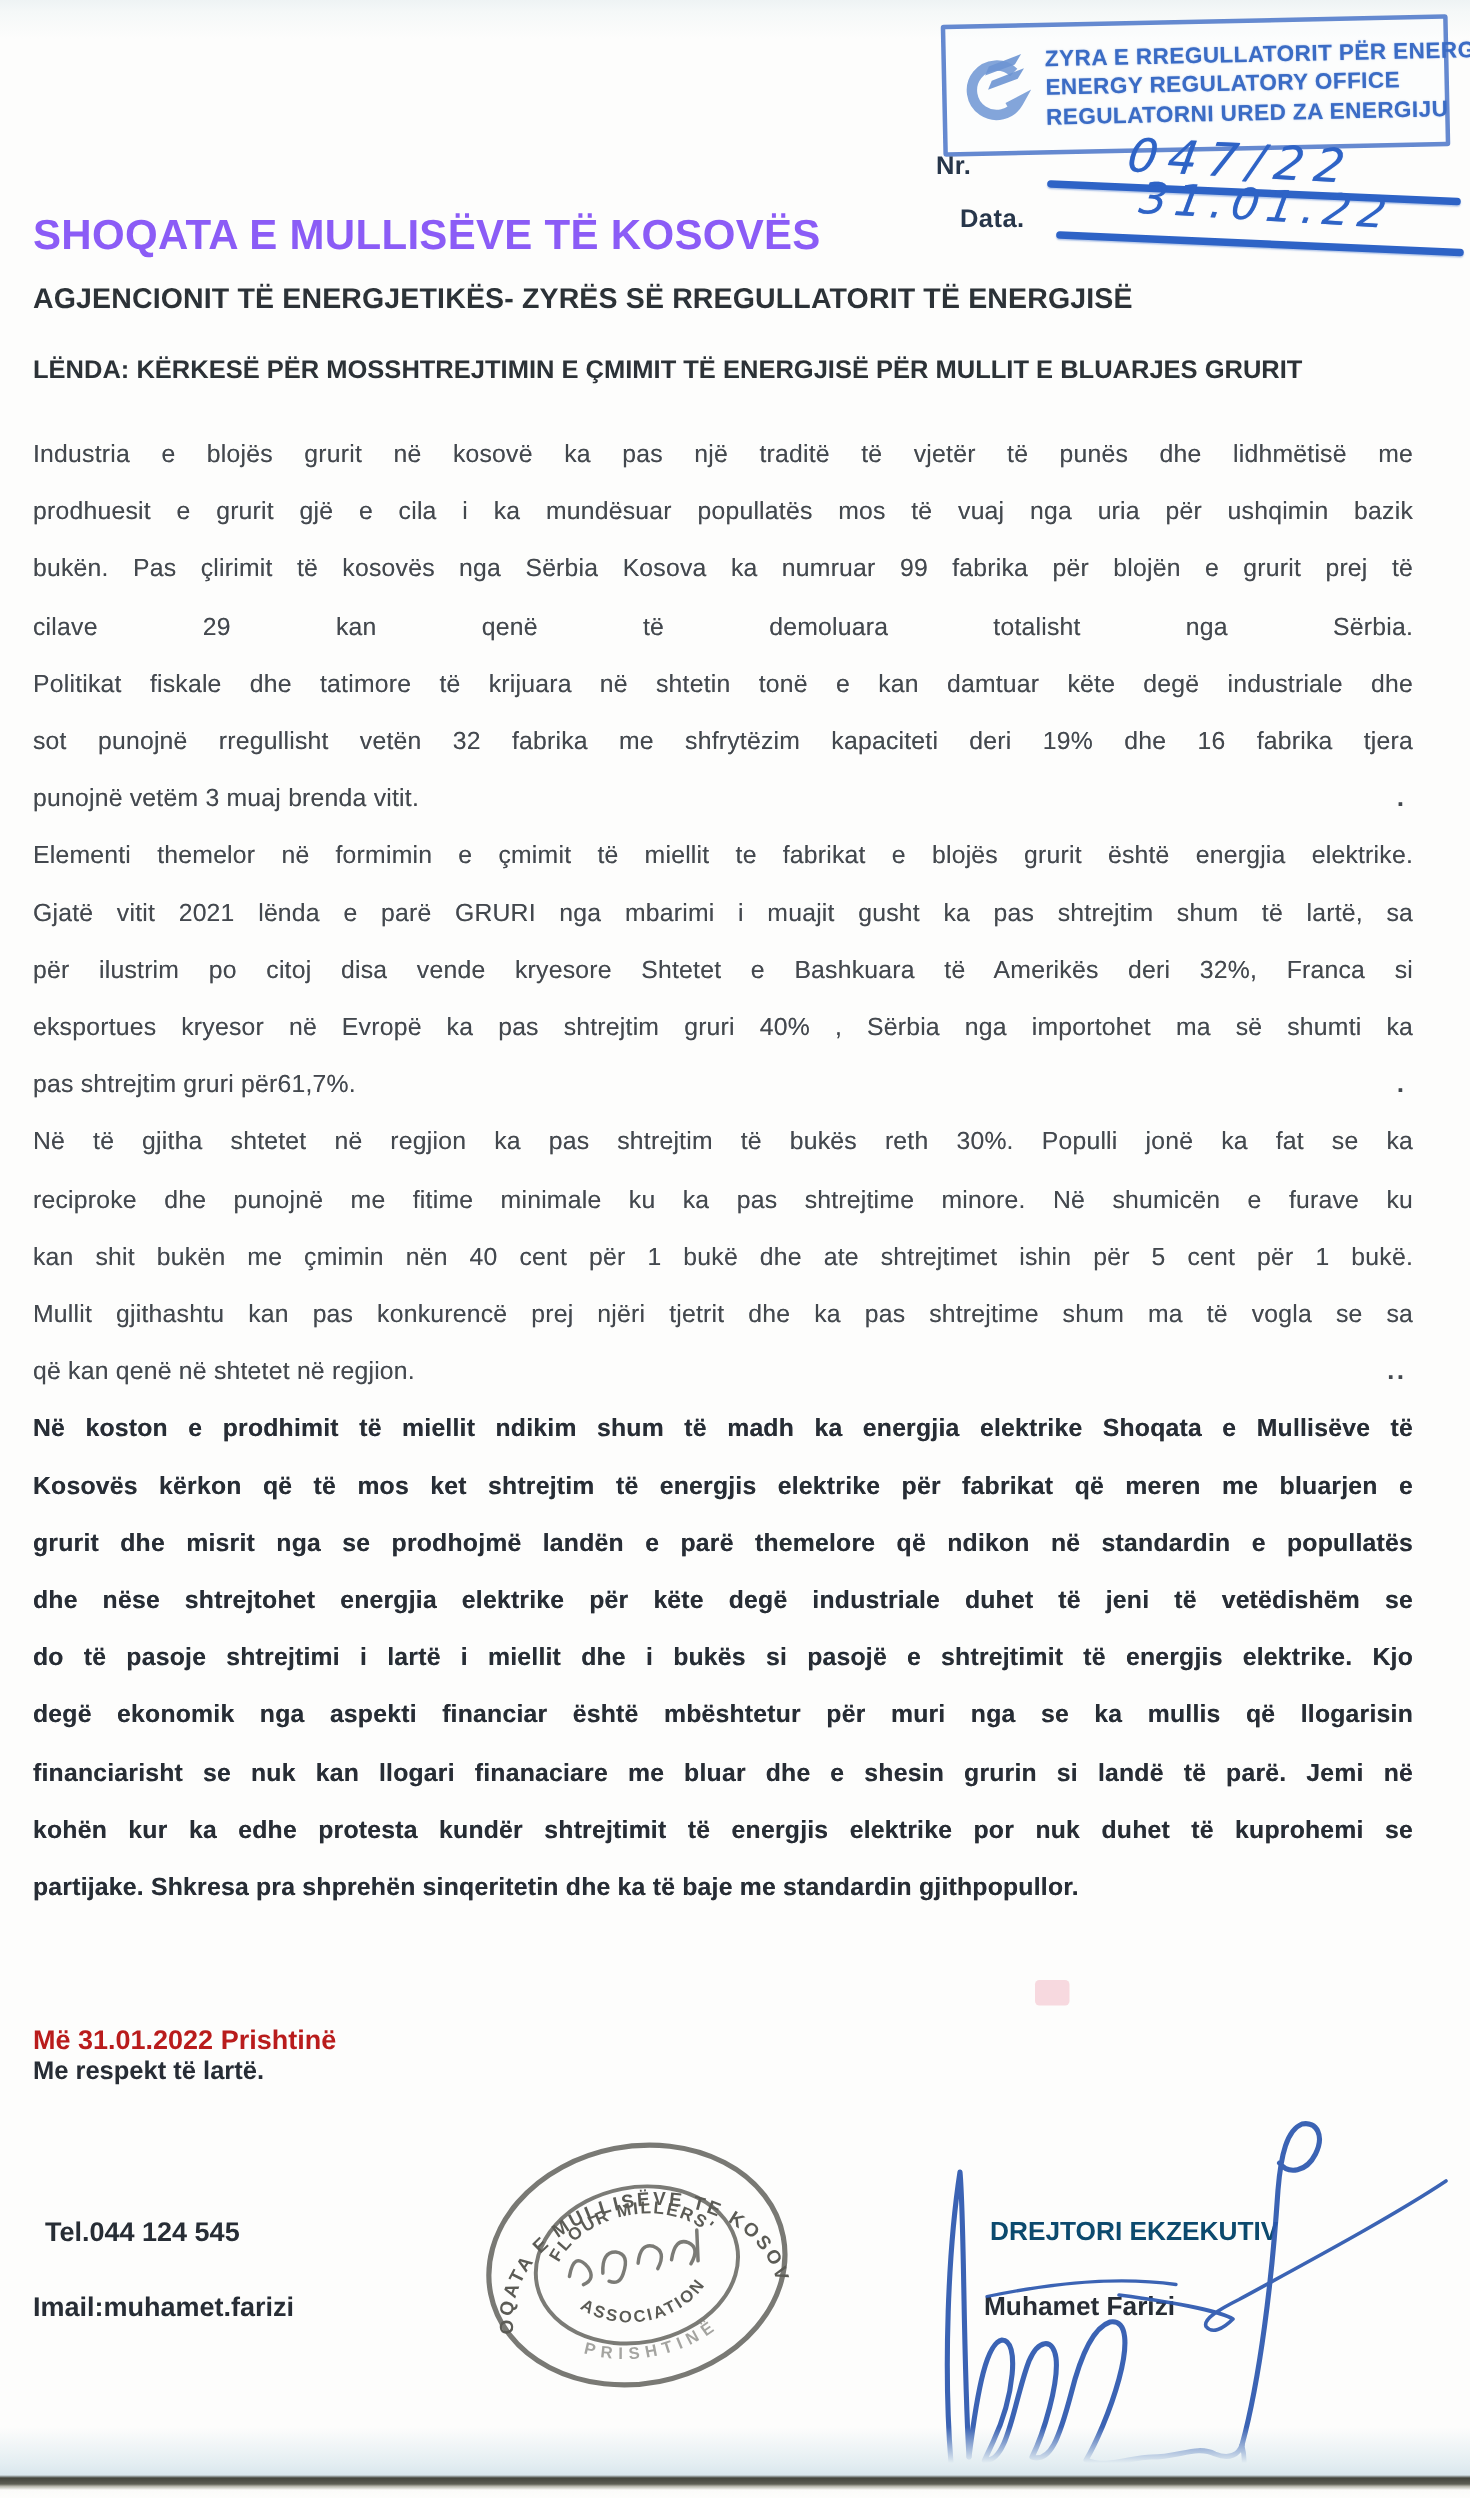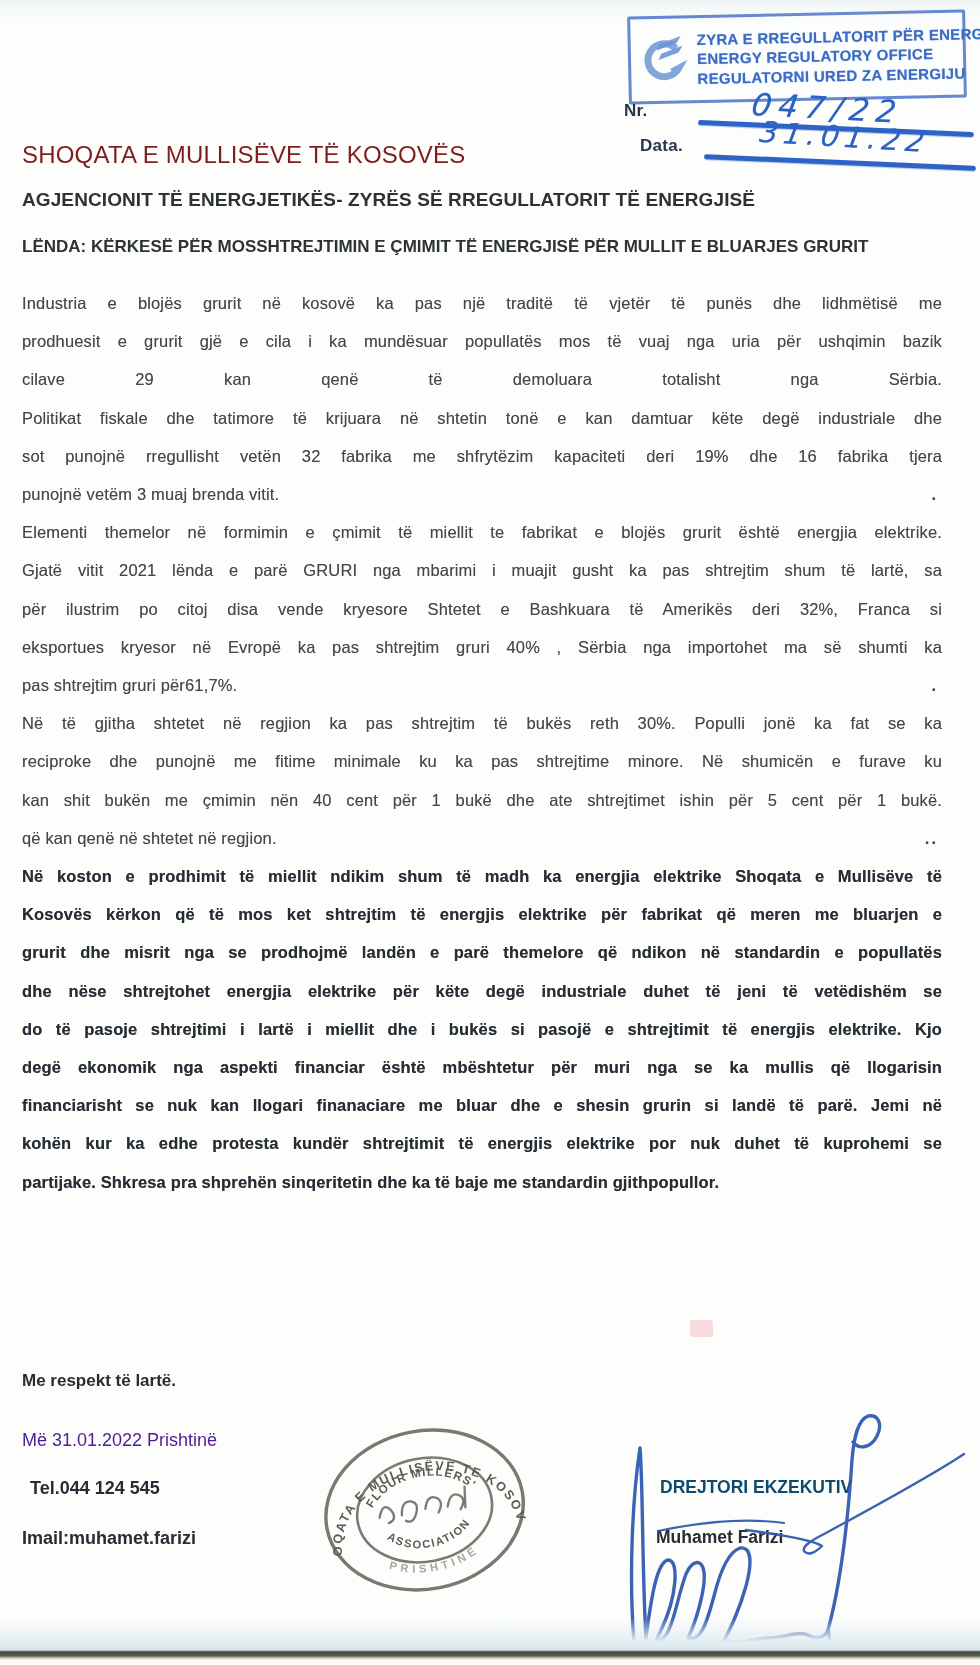--- a/index.html
+++ b/index.html
@@ -27,33 +27,33 @@
   .nr-label,.date-label{color:#27364a;font-weight:bold;font-size:17px;letter-spacing:0.3px;}
   .nr-label{left:624px;top:101px;}
   .nr-value{left:752px;top:90px;font-size:31px;letter-spacing:7px;transform:rotate(3deg) skewX(-6deg);}
   .nr-line{left:698px;top:126px;width:276px;height:4.5px;background:#2e63c6;border-radius:3px;
     transform:rotate(2.5deg);box-shadow:0 1px 1px rgba(46,99,198,0.35);}
   .date-label{left:640px;top:136px;}
   .date-value{left:760px;top:120px;font-size:29px;letter-spacing:5px;transform:rotate(3.5deg) skewX(-6deg);}
   .date-line{left:704px;top:160px;width:272px;height:4.5px;background:#2e63c6;border-radius:3px;
     transform:rotate(2.5deg);box-shadow:0 1px 1px rgba(46,99,198,0.35);}
   
-  .org-title{left:22px;top:141px;font-size:24px;font-weight:normal;color:#7f1d1d;letter-spacing:0.2px;}
+  .org-title{left:22px;top:141px;font-size:28px;font-weight:bold;color:#8b5cf6;letter-spacing:0.2px;}
   .recipient{left:22px;top:189px;font-size:19px;font-weight:bold;color:#2c3237;letter-spacing:0.1px;}
   .subject{left:22px;top:237px;font-size:17px;font-weight:bold;color:#2c3237;}
   
   .body-block{left:22px;top:284px;width:920px;font-size:16.5px;line-height:38.2px;
     color:#43484e;letter-spacing:0.15px;text-shadow:0 0 0.4px rgba(67,72,78,0.5);}
   .ln{position:relative;}
   .ln.j{text-align:justify;text-align-last:justify;}
   .ln.b{font-weight:bold;color:#272d35;text-shadow:0 0 0.4px rgba(39,45,53,0.6);}
   .rm{position:absolute;right:4px;top:0;font-weight:bold;letter-spacing:2px;}
   
   .salut{left:22px;top:1371px;font-size:17px;font-weight:bold;color:#272d35;}
-  .dateplace{left:22px;top:1430px;font-size:18px;font-weight:normal;color:#4c1d95;}
+  .dateplace{left:22px;top:1350px;font-size:18px;font-weight:bold;color:#b91c1c;}
   .phone{left:30px;top:1478px;font-size:18px;font-weight:bold;color:#272d35;}
   .email{left:22px;top:1528px;font-size:18px;font-weight:bold;color:#272d35;}
   .signer-title{left:645px;top:1477px;font-size:17.5px;font-weight:bold;color:#0c4a6e;margin-left:15px;}
   .signer-name{left:656px;top:1527px;font-size:17.5px;font-weight:bold;color:#272d35;}
   .seal{left:318px;top:1413px;width:218px;height:192px;transform:rotate(-11deg);opacity:0.88;}
   .seal text{font-family:"Liberation Sans",sans-serif;font-weight:bold;fill:#45453f;}
   .signature{left:596px;top:1390px;width:384px;height:272px;}
 </style>
 </head>
 <body>
@@ -82,32 +82,34 @@
   <div class="abs date-value hw">31.01.22</div>
   <div class="abs date-line"></div>
 
   <div class="abs org-title">SHOQATA E MULLISËVE TË KOSOVËS</div>
   <div class="abs recipient">AGJENCIONIT TË ENERGJETIKËS- ZYRËS SË RREGULLATORIT TË ENERGJISË</div>
   <div class="abs subject">LËNDA: KËRKESË PËR MOSSHTREJTIMIN E ÇMIMIT TË ENERGJISË PËR MULLIT E BLUARJES  GRURIT</div>
 
   <div class="abs body-block">
       <div class="ln j"><span>Industria e blojës grurit në kosovë ka pas  një traditë të vjetër të punës dhe lidhmëtisë  me</span></div>
       <div class="ln j"><span>prodhuesit e grurit gjë e cila i ka mundësuar popullatës mos të vuaj nga uria për ushqimin bazik</span></div>
+      <div class="ln j"><span>bukën. Pas çlirimit të kosovës nga  Sërbia Kosova ka numruar 99 fabrika për blojën e grurit prej të</span></div>
       <div class="ln j"><span>cilave 29 kan qenë të demoluara totalisht nga Sërbia.</span></div>
       <div class="ln j"><span>Politikat fiskale dhe tatimore  të krijuara në shtetin tonë e kan damtuar këte degë industriale  dhe</span></div>
       <div class="ln j"><span>sot  punojnë rregullisht vetën 32  fabrika  me shfrytëzim kapaciteti deri 19% dhe 16 fabrika tjera</span></div>
       <div class="ln"><span>punojnë vetëm 3 muaj brenda vitit.</span><span class="rm">.</span></div>
       <div class="ln j"><span>Elementi themelor në formimin e çmimit të miellit te fabrikat e blojës grurit është energjia elektrike.</span></div>
       <div class="ln j"><span>Gjatë vitit 2021 lënda e parë  GRURI  nga  mbarimi i muajit gusht ka pas  shtrejtim shum të lartë, sa</span></div>
       <div class="ln j"><span>për ilustrim po citoj disa vende kryesore  Shtetet e Bashkuara të Amerikës deri 32%, Franca si</span></div>
       <div class="ln j"><span>eksportues kryesor në Evropë ka pas shtrejtim gruri 40% , Sërbia nga importohet ma së shumti ka</span></div>
       <div class="ln"><span>pas shtrejtim gruri për61,7%.</span><span class="rm">.</span></div>
       <div class="ln j"><span>Në të gjitha  shtetet në regjion ka pas shtrejtim të bukës reth  30%. Populli jonë ka fat se ka</span></div>
       <div class="ln j"><span>reciproke dhe punojnë me fitime minimale  ku ka pas shtrejtime  minore. Në shumicën e furave ku</span></div>
       <div class="ln j"><span>kan shit bukën me çmimin nën 40 cent për  1 bukë dhe ate  shtrejtimet ishin për  5 cent  për 1 bukë.</span></div>
+      <div class="ln j"><span>Mullit gjithashtu kan pas konkurencë prej njëri tjetrit dhe ka pas shtrejtime shum ma të vogla se sa</span></div>
       <div class="ln"><span>që kan qenë në shtetet në regjion.</span><span class="rm">..</span></div>
       <div class="ln j b"><span>Në koston e prodhimit të miellit ndikim shum të madh ka energjia elektrike Shoqata e Mullisëve të</span></div>
       <div class="ln j b"><span>Kosovës kërkon që të mos ket shtrejtim të energjis  elektrike për  fabrikat që meren me bluarjen e</span></div>
       <div class="ln j b"><span>grurit dhe misrit nga se prodhojmë landën e parë themelore  që ndikon në standardin e popullatës</span></div>
       <div class="ln j b"><span>dhe nëse shtrejtohet energjia elektrike për  këte degë industriale duhet të jeni të vetëdishëm se</span></div>
       <div class="ln j b"><span>do të pasoje shtrejtimi i lartë i miellit dhe  i bukës si pasojë e shtrejtimit të energjis elektrike. Kjo</span></div>
       <div class="ln j b"><span>degë ekonomik  nga aspekti financiar  është mbështetur për muri nga se ka mullis që llogarisin</span></div>
       <div class="ln j b"><span>financiarisht se nuk kan llogari finanaciare me bluar dhe e shesin grurin si landë të parë. Jemi në</span></div>
       <div class="ln j b"><span>kohën kur ka edhe protesta kundër shtrejtimit të energjis elektrike por nuk duhet  të kuprohemi se</span></div>
       <div class="ln b"><span>partijake. Shkresa pra shprehën sinqeritetin dhe ka të baje me standardin gjithpopullor.</span></div>

